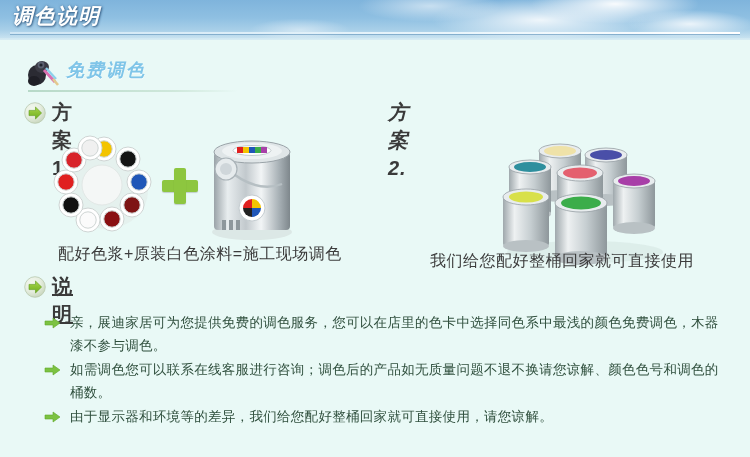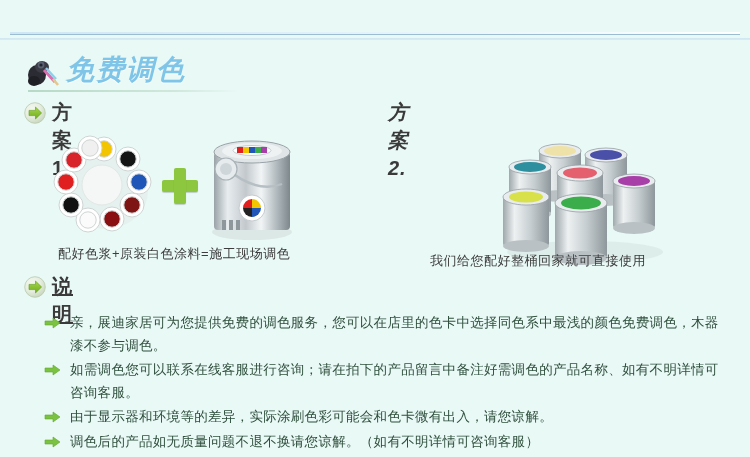--- a/index.html
+++ b/index.html
@@ -47,21 +47,21 @@
   .body-area{
     position:absolute;left:0;top:40px;width:750px;height:417px;
     background:#e9f9f6;
   }
 
   
   .free-row{position:absolute;left:26px;top:14px;width:300px;height:38px;}
   .roller-icon{position:absolute;left:0;top:3px;width:34px;height:30px;}
   .free-title{
     position:absolute;left:40px;top:0px;
-    font-size:28px;font-weight:bold;font-style:italic;
+    font-size:18px;font-weight:bold;font-style:italic;
     color:#7fc5e8;letter-spacing:2px;line-height:32px;
     text-shadow:0 1px 0 rgba(255,255,255,.9);
   }
   .free-underline{
     position:absolute;left:28px;top:50px;width:210px;height:2px;
     background:linear-gradient(to right,#b7d9c8 0%,#cfe8db 70%,#e9f9f6 100%);
   }
 
   
   .plan-head{position:absolute;height:30px;}
@@ -88,21 +88,21 @@
     box-shadow:0 1px 1px rgba(0,0,0,.18);
   }
   .plus:before{left:0;top:12px;width:36px;height:12px;}
   .plus:after{left:12px;top:0;width:12px;height:36px;}
   .bucket{position:absolute;left:206px;top:92px;width:92px;height:110px;}
 
   
   .buckets7{position:absolute;left:493px;top:100px;width:180px;height:125px;}
 
   .cap{
-    position:absolute;font-size:13px;color:#3d3d3d;line-height:18px;
+    position:absolute;font-size:16px;color:#3d3d3d;line-height:18px;
     letter-spacing:.5px;white-space:nowrap;
   }
   .cap1{left:58px;top:205px;}
   .cap2{left:430px;top:205px;margin-top:7px;}
 
   
   .exp-head{position:absolute;left:24px;top:232px;height:30px;}
   .exp-head .plan-label{left:28px;text-decoration:underline;}
 
   .bullets{position:absolute;left:44px;top:272px;width:690px;}
@@ -114,20 +114,23 @@
     font-size:13.5px;color:#2f4f3d;line-height:22.5px;
     letter-spacing:.3px;text-align:left;
   }
   .b1 .bullet-text,.b2 .bullet-text{width:660px;}
 </style>
 </head>
 <body>
 
 <div class="page">
 
+  <div class="sky">
+    <div class="sky-title">调色说明</div>
+  </div>
   <div class="sky-rule"></div>
   <div class="sky-bottom-fade"></div>
 
   <div class="body-area">
 
     <div class="free-row">
       <span class="roller-icon">
         <svg viewBox="0 0 34 30" width="34" height="30">
           <ellipse cx="11" cy="18" rx="9" ry="10" fill="#2b2b33"></ellipse>
           <ellipse cx="16" cy="10" rx="7" ry="6" fill="#3b3b45"></ellipse>
@@ -319,34 +322,26 @@
           </svg>
         </span>
         <div class="bullet-text">亲，展迪家居可为您提供免费的调色服务，您可以在店里的色卡中选择同色系中最浅的颜色免费调色，木器漆不参与调色。</div>
       </div>
       <div class="bullet b2">
         <span class="bullet-arrow">
           <svg viewBox="0 0 17 14" width="17" height="14">
             <path d="M1 5 L9 5 L9 2 L16 7 L9 12 L9 9 L1 9 Z" fill="#7cc242" stroke="#5faa28" stroke-width="0.6"></path>
           </svg>
         </span>
-        <div class="bullet-text">如需调色您可以联系在线客服进行咨询；请在拍下的产品留言中备注好需调色的产品名称、如有不明详情可咨询客服。</div>
+        <div class="bullet-text">如需调色您可以联系在线客服进行咨询；调色后的产品如无质量问题不退不换请您谅解、颜色色号和调色的桶数。</div>
       </div>
       <div class="bullet b3">
         <span class="bullet-arrow">
           <svg viewBox="0 0 17 14" width="17" height="14">
             <path d="M1 5 L9 5 L9 2 L16 7 L9 12 L9 9 L1 9 Z" fill="#7cc242" stroke="#5faa28" stroke-width="0.6"></path>
           </svg>
         </span>
-        <div class="bullet-text">由于显示器和环境等的差异，实际涂刷色彩可能会和色卡微有出入，请您谅解。</div>
-      </div>
-      <div class="bullet b4">
-        <span class="bullet-arrow">
-          <svg viewBox="0 0 17 14" width="17" height="14">
-            <path d="M1 5 L9 5 L9 2 L16 7 L9 12 L9 9 L1 9 Z" fill="#7cc242" stroke="#5faa28" stroke-width="0.6"></path>
-          </svg>
-        </span>
-        <div class="bullet-text">调色后的产品如无质量问题不退不换请您谅解。（如有不明详情可咨询客服）</div>
+        <div class="bullet-text">由于显示器和环境等的差异，我们给您配好整桶回家就可直接使用，请您谅解。</div>
       </div>
     </div>
 
   </div>
 </div>
 
 </body></html>

